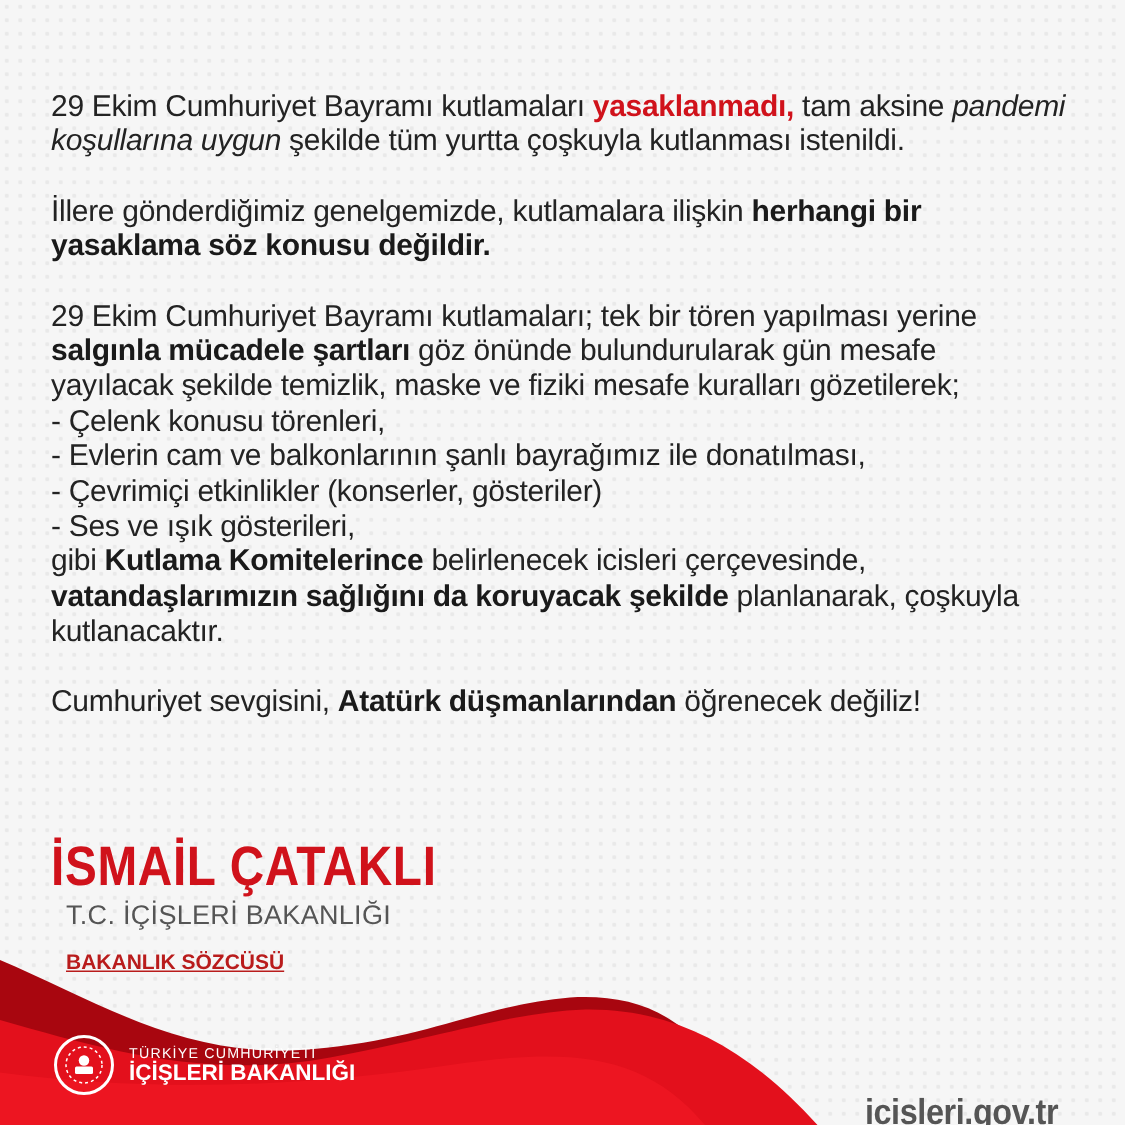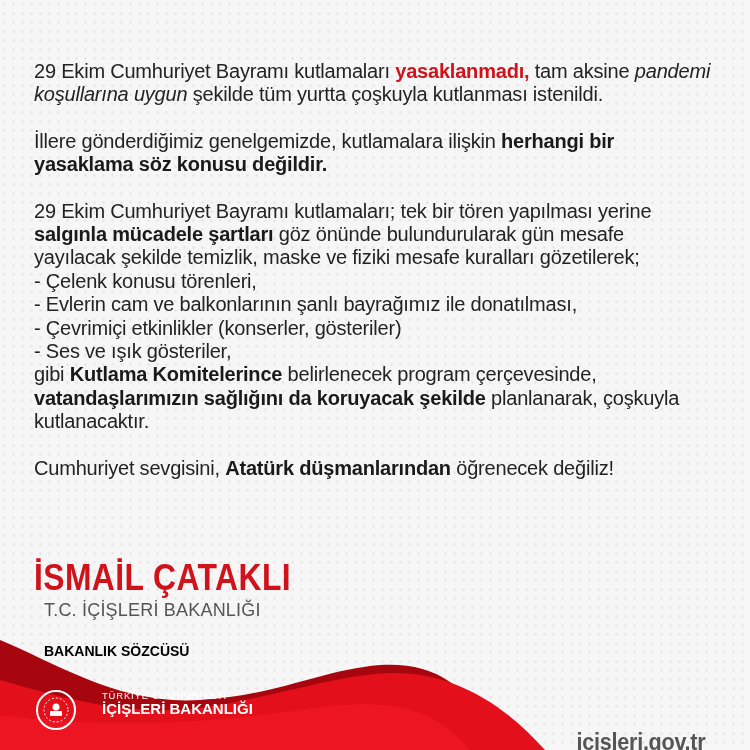--- a/index.html
+++ b/index.html
@@ -21,23 +21,23 @@
   b { font-weight: 700; color: #1a1a1a; }
   b.red { color: #d0121b; }
   i { font-style: italic; }
   .signature { position: absolute; left: 34px; top: 558px; }
   .sig-name {
     font-family: "Liberation Sans", sans-serif; font-weight: 700;
     font-size: 37px; color: #d0121b; letter-spacing: 0.5px;
     line-height: 40px; transform: scaleX(0.86); transform-origin: left;
   }
   .sig-org { font-size: 18px; color: #555; margin-top: 2px; margin-left: 10px; letter-spacing: 0.2px; }
-  .sig-title { font-size: 14px; font-weight: 700; color: #000000; margin-top: 22px; margin-left: 10px; }
+  .sig-title { font-size: 14px; font-weight: 700; color: #b91c1c; margin-top: 12px; margin-left: 10px; text-decoration: underline; }
   .wave { position: absolute; left: 0; top: 640px; width: 750px; height: 110px; }
-  .ministry { position: absolute; left: 36px; top: 690px; display: flex; align-items: flex-start; gap: 16px; }
+  .ministry { position: absolute; left: 36px; top: 690px; display: flex; align-items: center; }
   .emblem {
     width: 40px; height: 40px; border-radius: 50%; border: 2px solid #fff;
     box-sizing: border-box; display: flex; align-items: center; justify-content: center;
   }
   .ministry-text { margin-left: 10px; color: #fff; }
   .ministry-l1 { font-size: 9.5px; letter-spacing: 0.8px; line-height: 12px; }
   .ministry-l2 { font-size: 15px; font-weight: 700; line-height: 14px; }
   .site { position: absolute; left: 560px; top: 728px; width: 162px; text-align: center; }
   .site-url { font-size: 24px; font-weight: 700; color: #555; transform: scaleX(0.9); letter-spacing: -0.3px; }
   .site-rule { height: 1px; background: #d6a4a4; margin: 3px 0 5px 0; }
@@ -72,23 +72,23 @@
 
   <div class="para">
     <span class="line">29 Ekim Cumhuriyet Bayramı kutlamaları; tek bir tören yapılması yerine</span>
     <span class="line">
       <b>salgınla mücadele şartları</b><span> göz önünde bulundurularak gün mesafe</span>
     </span>
     <span class="line">yayılacak şekilde temizlik, maske ve fiziki mesafe kuralları gözetilerek;</span>
     <span class="line">- Çelenk konusu törenleri,</span>
     <span class="line">- Evlerin cam ve balkonlarının şanlı bayrağımız ile donatılması,</span>
     <span class="line">- Çevrimiçi etkinlikler (konserler, gösteriler)</span>
-    <span class="line">- Ses ve ışık gösteriler,</span>
+    <span class="line">- Ses ve ışık gösterileri,</span>
     <span class="line">
-      <span>gibi </span><b>Kutlama Komitelerince</b><span> belirlenecek program çerçevesinde,</span>
+      <span>gibi </span><b>Kutlama Komitelerince</b><span> belirlenecek icisleri çerçevesinde,</span>
     </span>
     <span class="line">
       <b>vatandaşlarımızın sağlığını da koruyacak şekilde</b><span> planlanarak, çoşkuyla</span>
     </span>
     <span class="line">kutlanacaktır.</span>
   </div>
 
   <div class="para">
     <span class="line">
       <span>Cumhuriyet sevgisini, </span><b>Atatürk düşmanlarından</b><span> öğrenecek değiliz!</span>

